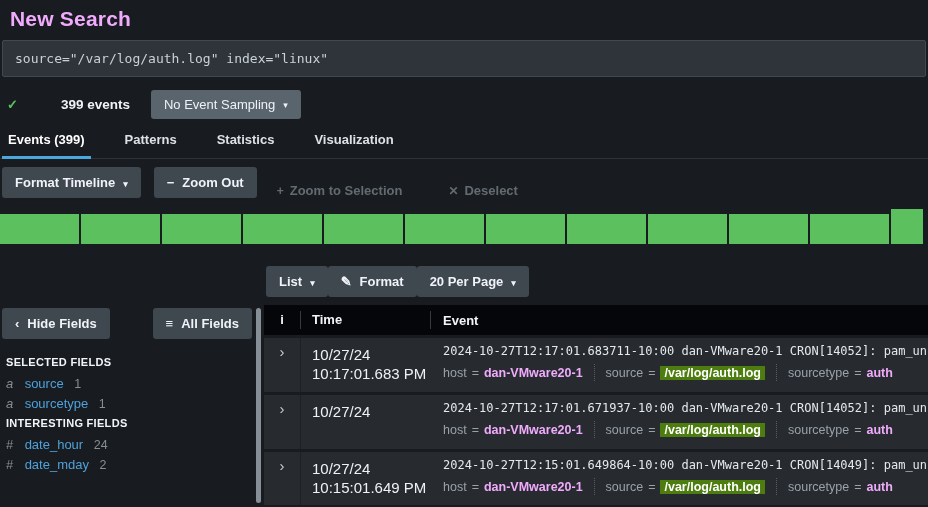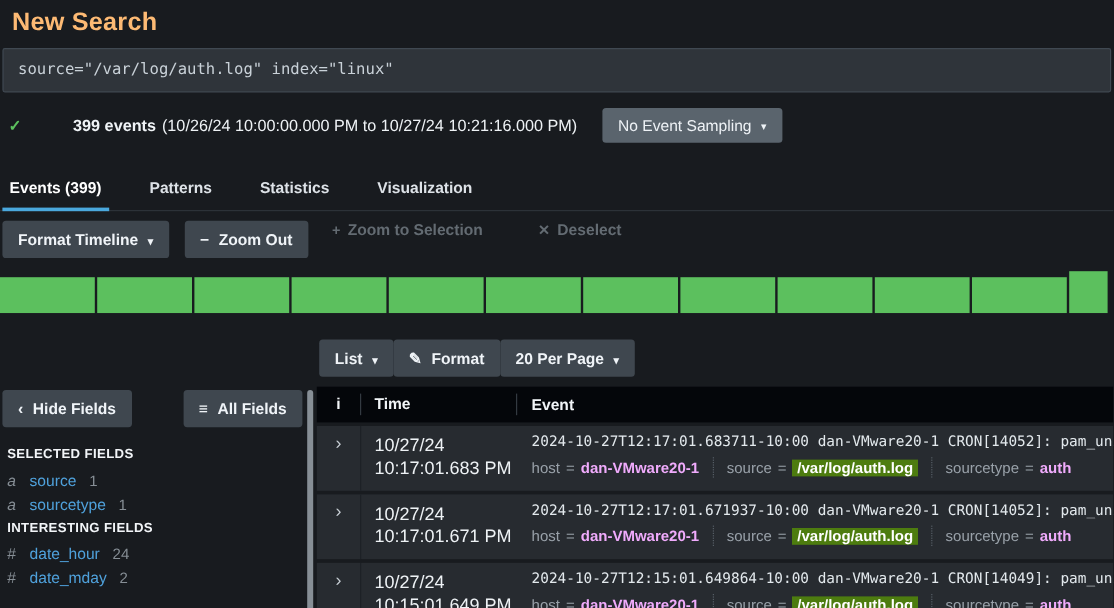--- a/index.html
+++ b/index.html
@@ -2,46 +2,46 @@
 <html><head>
 <meta charset="utf-8">
 <style>
   * { box-sizing: border-box; margin: 0; padding: 0; }
   html,body { width:928px; height:507px; overflow:hidden; }
   body {
     background:#181b1f; color:#e9edf1;
     font-family:"Liberation Sans", sans-serif; font-size:13px;
   }
   .title-row { padding:7px 10px 4px; }
-  .page-title { font-size:21px; font-weight:700; color:#fdba74; letter-spacing:.2px; }
+  .page-title { font-size:21px; font-weight:700; color:#f0abfc; letter-spacing:.2px; }
 
   .search-bar {
     margin:5px 2px 0; height:37px; background:#2f343a;
     border:1px solid #404952; border-radius:2px;
     display:flex; align-items:center; padding:0 12px;
     font-family:"DejaVu Sans Mono", monospace; font-size:13px; color:#c9d1d8;
     cursor:text;
   }
 
   .result-row { margin-top:12px; padding-left:7px; display:flex; align-items:center; height:30px; }
   .check-icon { color:#5cc05e; font-weight:700; margin-right:7px; font-size:13px; }
   .result-count { font-weight:700; font-size:13.5px; color:#f0f4f7;margin-left:36px; }
   .result-range { font-size:13.5px; color:#eef2f5; margin-left:5px; }
   .btn { border:none; cursor:pointer; font-family:inherit; }
   .sampling-btn {
     margin-left:21px; background:#5a646d; color:#eef2f6; border-radius:3px;
     padding:7px 13px; font-size:13px; display:flex; align-items:center; gap:8px;
   }
   .caret { font-size:9px; position:relative; top:1px; }
 
-  .tabs { margin-top:25px; padding-left:2px; display:flex; gap:28px; border-bottom:1px solid #2c3238; }
+  .tabs { margin-top:8px; padding-left:2px; display:flex; gap:28px; border-bottom:1px solid #2c3238; }
   .tab { padding:5px 6px 9px; font-weight:600; color:#dde2e7; cursor:pointer; }
   .tab.active { color:#ffffff; font-weight:700; border-bottom:3px solid #4aa8dd; margin-bottom:-1px; }
 
-  .tl-controls { margin-top:8px; padding-left:2px; display:flex; align-items:flex-start; }
+  .tl-controls { margin-top:8px; padding-left:2px; display:flex; align-items:flex-end; }
   .gray-btn {
     background:#3f474f; color:#f0f4f8; font-weight:600; font-size:13px;
     padding:8px 13px; border-radius:3px; display:flex; align-items:center; gap:8px;
   }
   .zoom-out-btn { margin-left:13px; }
   .disabled-link { color:#636b72; font-weight:600; margin-left:20px; display:flex; align-items:center; gap:6px; }
   .disabled-link.deselect { margin-left:46px; }
   .dis-glyph { font-size:12px; }
 
   .timeline { margin-top:6px; height:40px; display:flex; align-items:flex-end; overflow:hidden; }
@@ -92,21 +92,20 @@
   <div class="page-title">New Search</div>
 </div>
 
 <div class="search-bar">
   <span>source="/var/log/auth.log" index="linux"</span>
 </div>
 
 <div class="result-row">
   <span class="check-icon">✓</span>
   <span class="result-count">399 events</span>
-  <span class="result-range">(10/26/24 10:00:00.000 PM to 10/27/24 10:21:16.000 PM)</span>
   <button class="btn sampling-btn">
     <span>No Event Sampling</span>
     <span class="caret">▾</span>
   </button>
 </div>
 
 <div class="tabs">
   <div class="tab active">Events (399)</div>
   <div class="tab">Patterns</div>
   <div class="tab">Statistics</div>
@@ -232,21 +231,20 @@
           <span class="kv-eq">=</span>
           <span class="kv-v">auth</span>
         </div>
       </div>
     </div>
 
     <div class="trow">
       <div class="col-i"><span class="expand-chevron">›</span></div>
       <div class="col-time">
         <div>10/27/24</div>
-        <div>10:17:01.671 PM</div>
       </div>
       <div class="col-event">
         <div class="raw-event">2024-10-27T12:17:01.671937-10:00 dan-VMware20-1 CRON[14052]: pam_unix(</div>
         <div class="kv-line">
           <span class="kv-k">host</span>
           <span class="kv-eq">=</span>
           <span class="kv-v">dan-VMware20-1</span>
           <span class="kv-sep"></span>
           <span class="kv-k">source</span>
           <span class="kv-eq">=</span>

